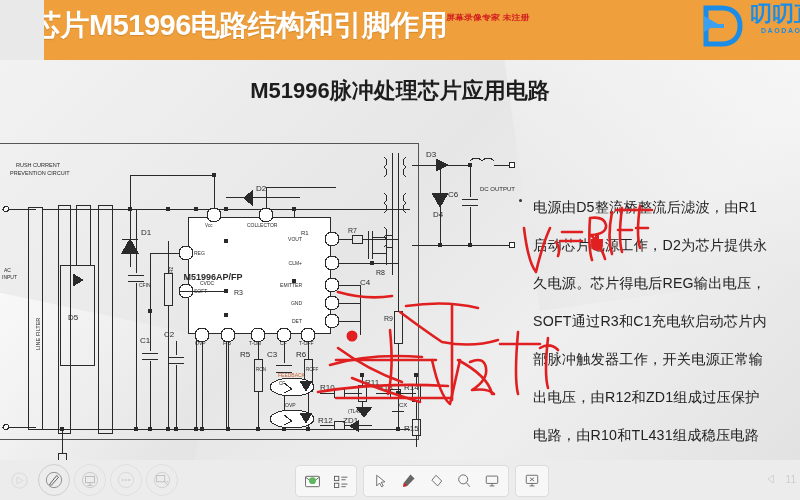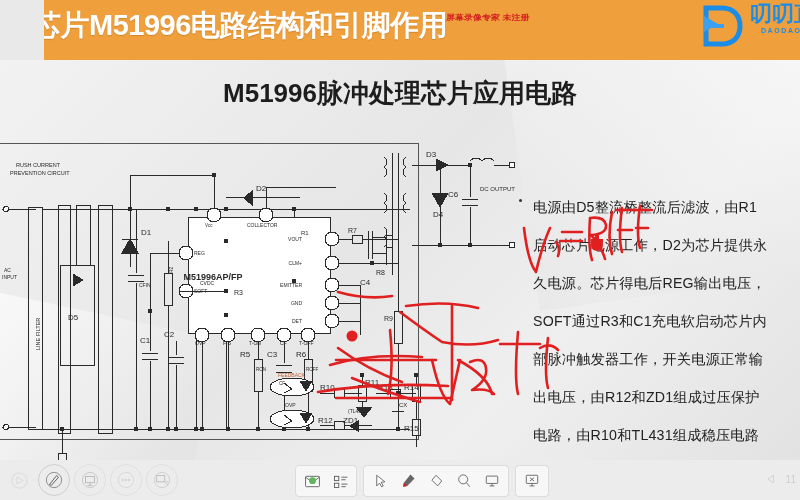--- a/index.html
+++ b/index.html
@@ -43,21 +43,21 @@
     background:linear-gradient(115deg,rgba(255,255,255,.75),rgba(200,200,200,.2));
     transform:rotate(12deg);
   }
   .slide:after{
     content:"";position:absolute;right:-40px;top:-30px;width:320px;height:260px;
     background:linear-gradient(200deg,rgba(255,255,255,.6),rgba(205,205,205,.15));
     transform:rotate(-8deg);
   }
   .slide-title{
     position:absolute;left:0;top:16px;width:800px;text-align:center;
-    font-size:26px;font-weight:bold;color:#1d1d1d;z-index:5;
+    font-size:22px;font-weight:bold;color:#1d1d1d;z-index:5;
   }
 
   
   .text-panel{
     position:absolute;left:519px;top:128px;width:290px;z-index:6;
   }
   .bullet-dot{
     position:absolute;left:0;top:11px;width:3px;height:3px;background:#333;border-radius:50%;
   }
   .para{

